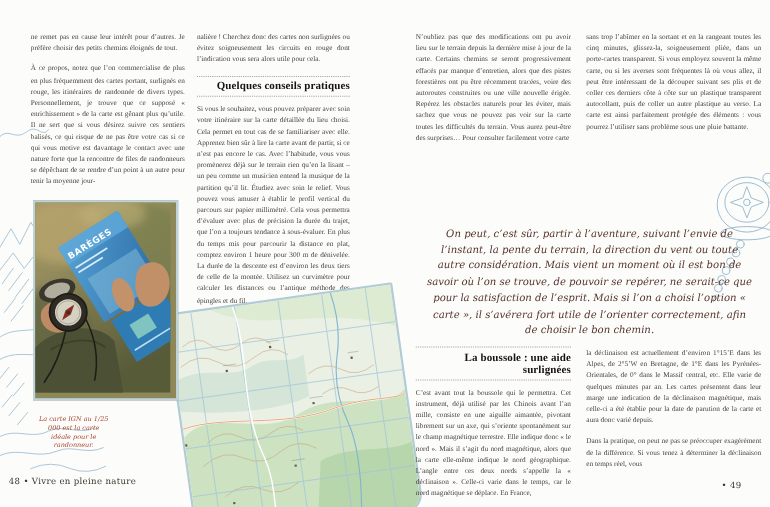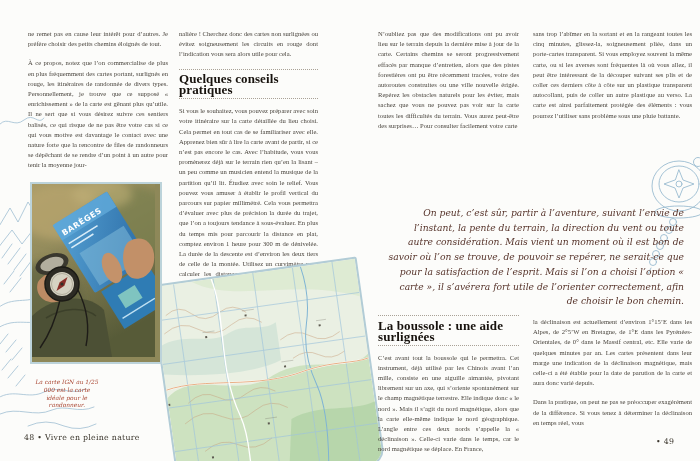--- a/index.html
+++ b/index.html
@@ -9,39 +9,39 @@
     font-family:"Liberation Serif", serif;
     -webkit-font-smoothing:antialiased;
   }
   
   .col{position:absolute;font-size:6.6px;line-height:10.2px;color:#49443d;
        text-align:justify;z-index:2;}
   .col p{margin:0 0 9px 0;}
   .col p:last-child{margin-bottom:0;}
   
   .subhead{
-    font-weight:bold;font-size:13px;line-height:11px;color:#17120d;
+    font-weight:bold;font-size:10px;line-height:11px;color:#17120d;
     border-top:1.5px dotted #a9a196;border-bottom:1.5px dotted #a9a196;
-    padding:3.5px 0 3px 0;margin:2px 0 7px 0;text-align:left;letter-spacing:.1px;
+    padding:3.5px 0 3px 0;margin:2px 0 7px 0;text-align:right;letter-spacing:.1px;
   }
   
   .chapter{
     position:absolute;left:383px;top:149px;width:296px;text-align:center;z-index:3;
     font-family:"DejaVu Sans Mono", monospace;font-weight:bold;color:#191613;
     font-size:19px;line-height:24px;letter-spacing:1.5px;
   }
   .chapter-divider{
     display:inline-block;border-left:2px solid #191613;height:15px;
     margin:0 5px 0 4px;vertical-align:-2px;
   }
   
   .intro{
     position:absolute;left:388px;top:206px;width:296px;z-index:2;
     font-family:"DejaVu Serif", serif;font-style:italic;
-    font-size:9.2px;line-height:14.7px;color:#56332a;text-align:right;
+    font-size:9.2px;line-height:14.7px;color:#56332a;text-align:center;
   }
   
   .photo{
     position:absolute;left:30px;top:182px;width:128px;height:178px;
     border:2.5px solid #bcd3da;background:#8e8859;z-index:3;overflow:hidden;
   }
   .caption{
     position:absolute;left:34px;top:379px;width:66px;z-index:2;
     font-family:"DejaVu Serif", serif;font-style:italic;
     font-size:5.9px;line-height:7.8px;color:#a8432f;text-align:center;
@@ -181,21 +181,21 @@
       <rect x="96" y="150" width="2" height="2"></rect>
         <rect x="36" y="176" width="2" height="2"></rect>
       <rect x="170,118" y="118" width="2" height="2"></rect>
     </g>
     <g stroke="#6d6a60" stroke-width=".4" opacity=".7">
       <path d="M44,52 h12 M86,36 h12 M118,92 h12 M158,56 h10 M94,146 h12"></path>
     </g>
   </svg>
 </div>
 
-<div class="folio" style="left:24px;top:433px;">48 • Vivre en pleine nature</div>
+<div class="folio" style="left:8px;top:433px;">48 • Vivre en pleine nature</div>
 
 <div class="col" style="left:378px;top:29px;width:141px;">
   <p>N’oubliez pas que des modifications ont pu avoir lieu sur le terrain depuis la dernière mise à jour de la carte. Certains chemins se seront progressivement effacés par manque d’entretien, alors que des pistes forestières ont pu être récemment tracées, voire des autoroutes construites ou une ville nouvelle érigée. Repérez les obstacles naturels pour les éviter, mais sachez que vous ne pouvez pas voir sur la carte toutes les difficultés du terrain. Vous aurez peut-être des surprises… Pour consulter facilement votre carte</p>
 </div>
 
 <div class="col" style="left:533px;top:29px;width:159px;">
   <p>sans trop l’abîmer en la sortant et en la rangeant toutes les cinq minutes, glissez-la, soigneusement pliée, dans un porte-cartes transparent. Si vous employez souvent la même carte, ou si les averses sont fréquentes là où vous allez, il peut être intéressant de la découper suivant ses plis et de coller ces derniers côte à côte sur un plastique transparent autocollant, puis de coller un autre plastique au verso. La carte est ainsi parfaitement protégée des éléments : vous pourrez l’utiliser sans problème sous une pluie battante.</p>
 </div>
 
 <div class="chapter">

